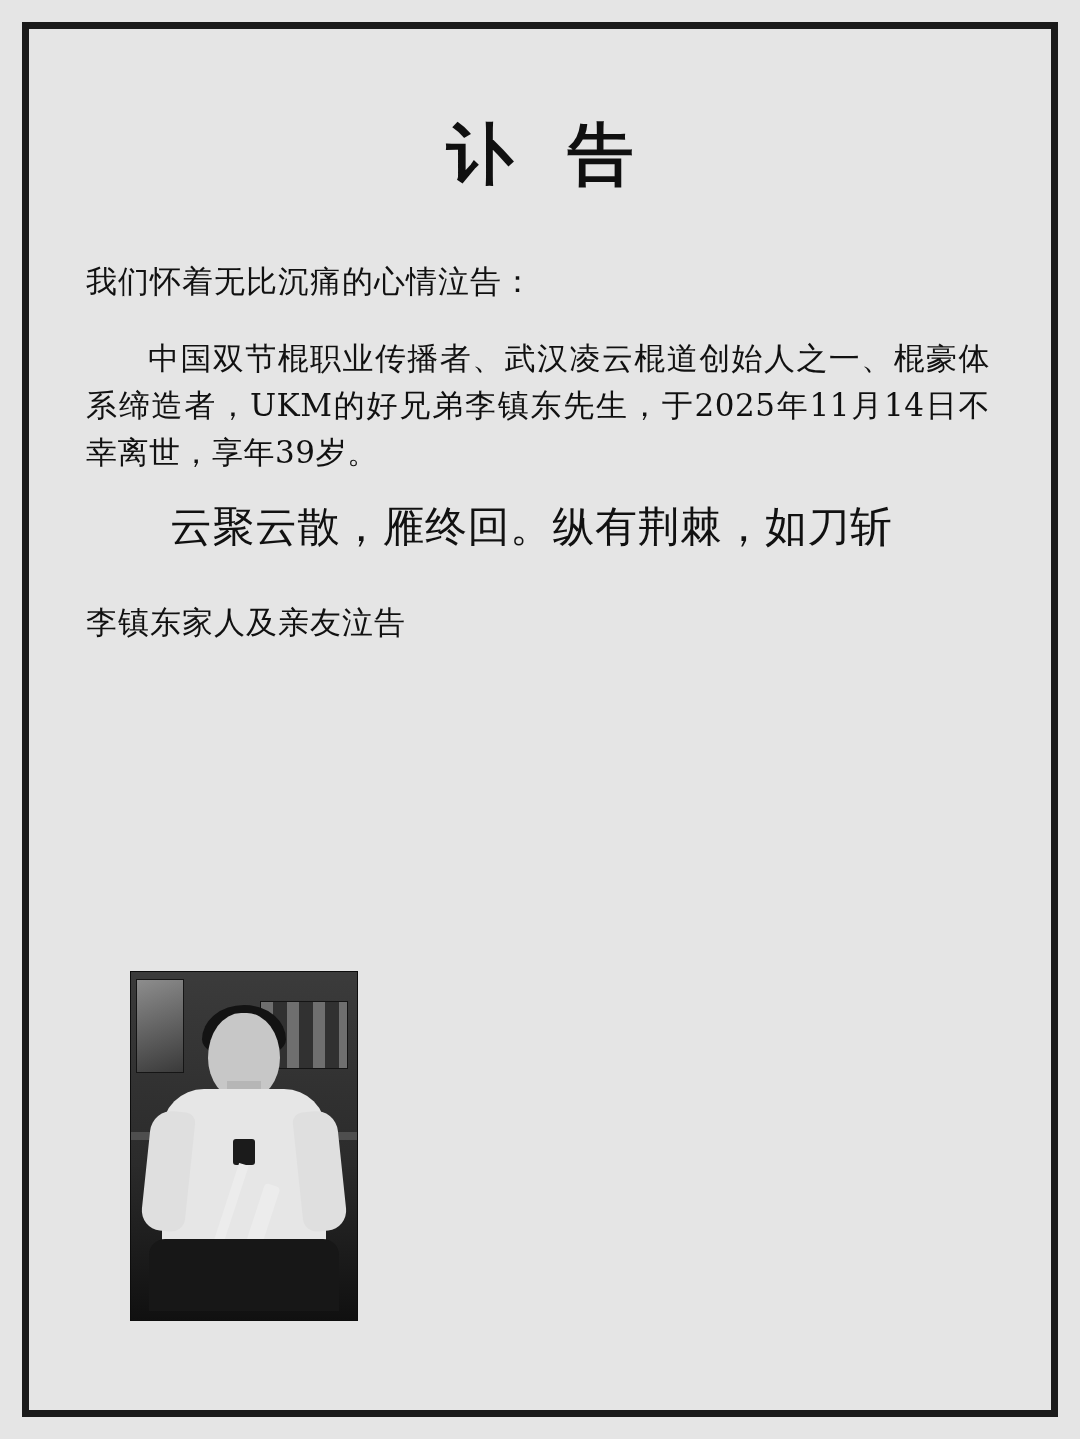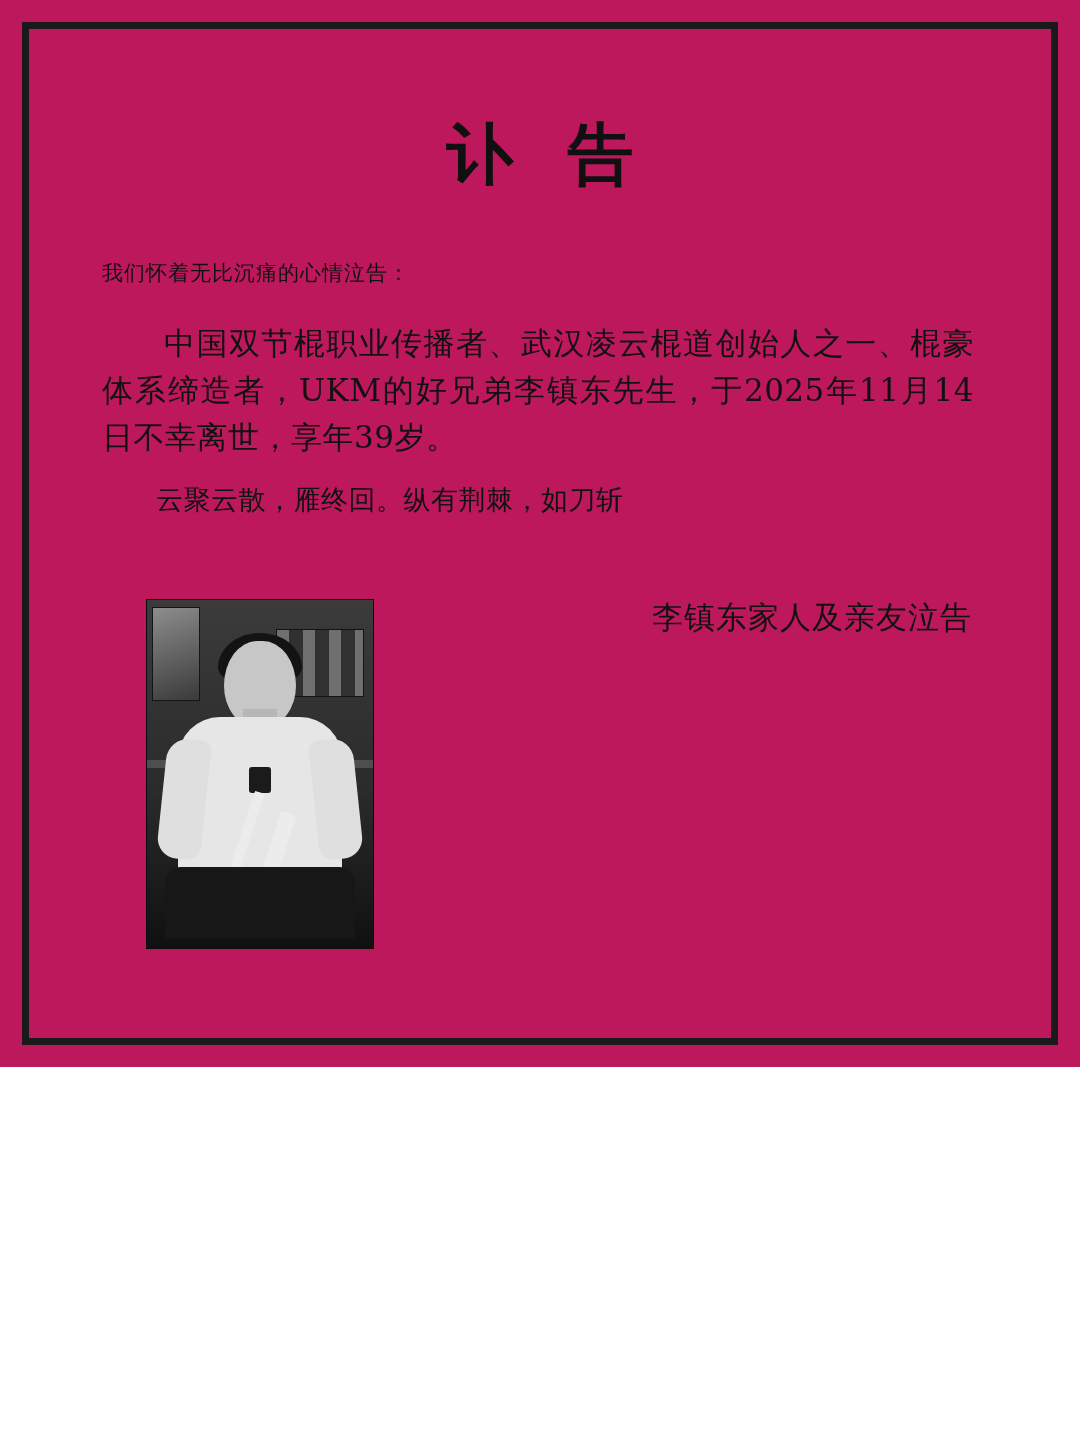--- a/index.html
+++ b/index.html
@@ -11,24 +11,24 @@
     width: 1080px;
     height: 1439px;
     font-family: "DejaVu Serif", "Liberation Serif", serif;
     color: #111111;
     overflow: hidden;
   }
 
   .page {
     position: relative;
     width: 1080px;
-    height: 1067px;
-    background: #be185d;
+    height: 1439px;
+    background: #e5e5e5;
     box-sizing: border-box;
-    padding: 22px 40px;
+    padding: 22px 24px;
   }
 
   .border-frame {
     position: absolute;
     left: 22px;
     top: 22px;
     right: 22px;
     bottom: 22px;
     border: 7px solid #1a1a1a;
     box-sizing: border-box;
@@ -47,50 +47,50 @@
     font-size: 66px;
     letter-spacing: 16px;
     font-weight: 700;
     color: #101010;
     margin: 22px 0 58px 0;
     text-indent: 16px;
     font-family: "DejaVu Serif", "Liberation Serif", serif;
   }
 
   .salutation {
-    font-size: 21px;
+    font-size: 31px;
     line-height: 1.5;
     margin-bottom: 30px;
     letter-spacing: 1px;
   }
 
   .para {
     font-size: 31px;
     line-height: 1.52;
     text-indent: 2em;
     margin: 0 4px 4px 0;
     letter-spacing: 0.5px;
     text-align: justify;
   }
 
   .verse {
-    font-size: 27px;
+    font-size: 42px;
     line-height: 1.55;
     text-indent: 2em;
     margin: 0;
     letter-spacing: 0.5px;
   }
 
   .verse-block {
     margin-top: 18px;
   }
 
   .signature {
-    margin-top: 76px;
-    text-align: right;
+    margin-top: 43px;
+    text-align: left;
     font-size: 31px;
     letter-spacing: 1px;
     padding-right: 6px;
   }
 
   .photo-wrap {
     position: absolute;
     left: 106px;
     bottom: 96px;
     width: 228px;

